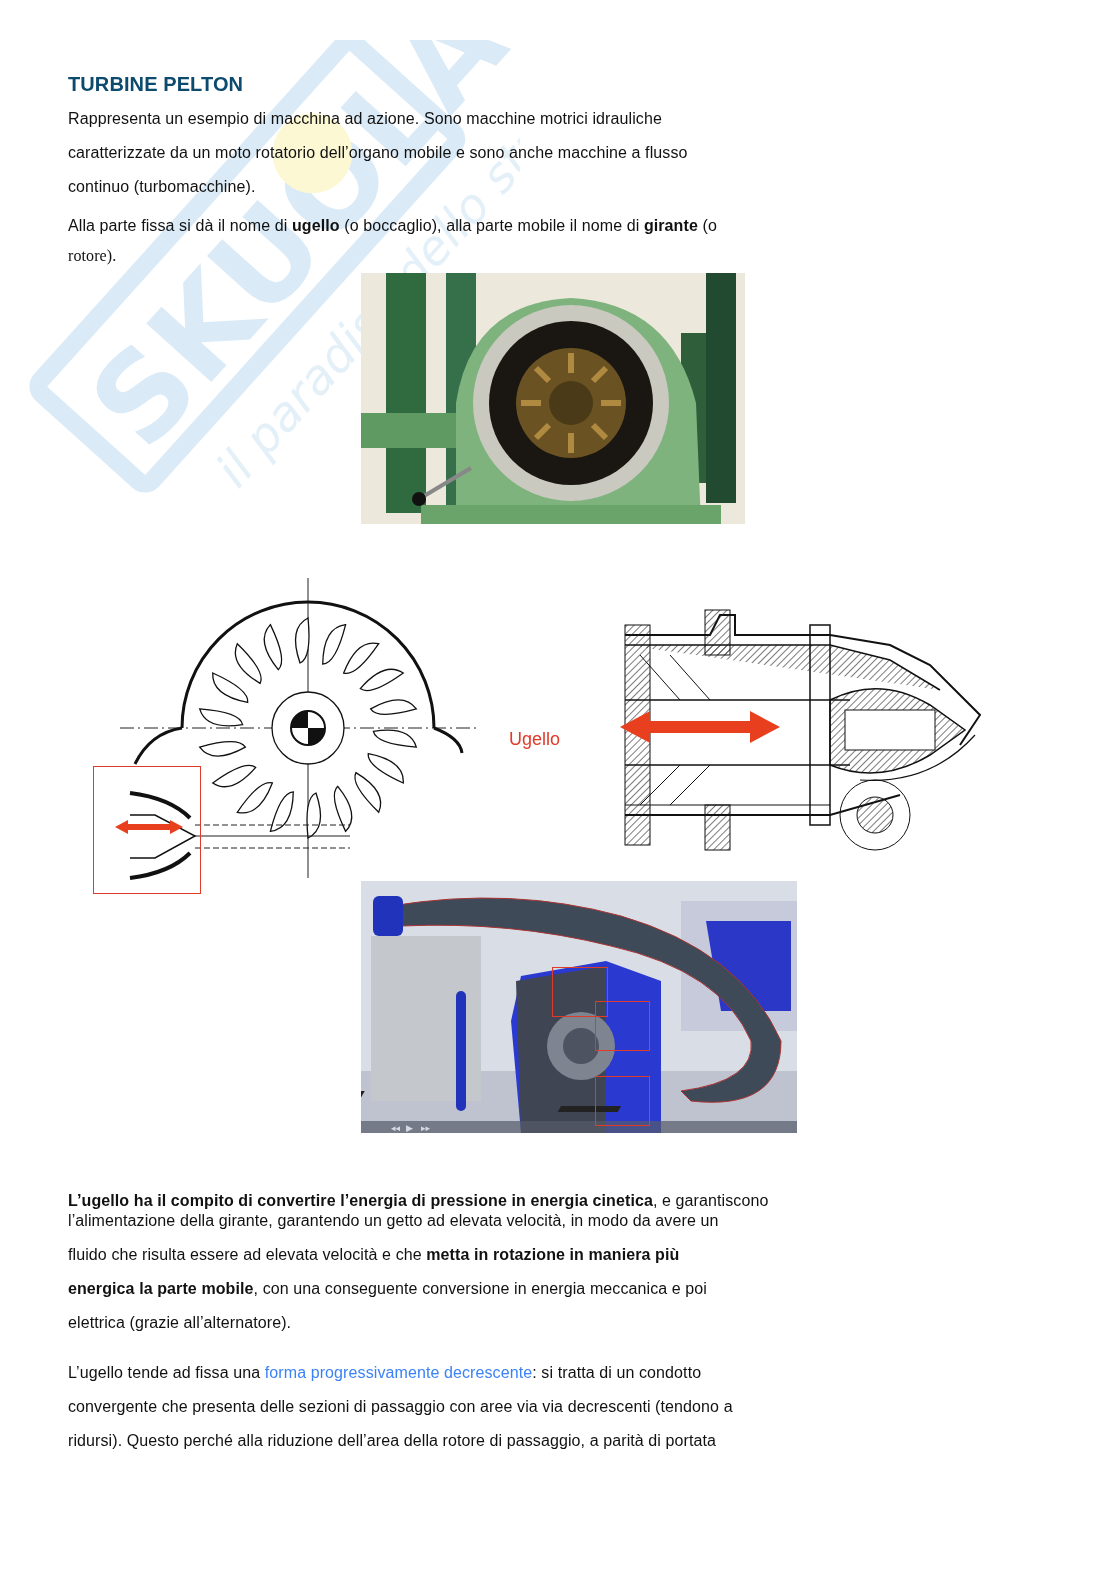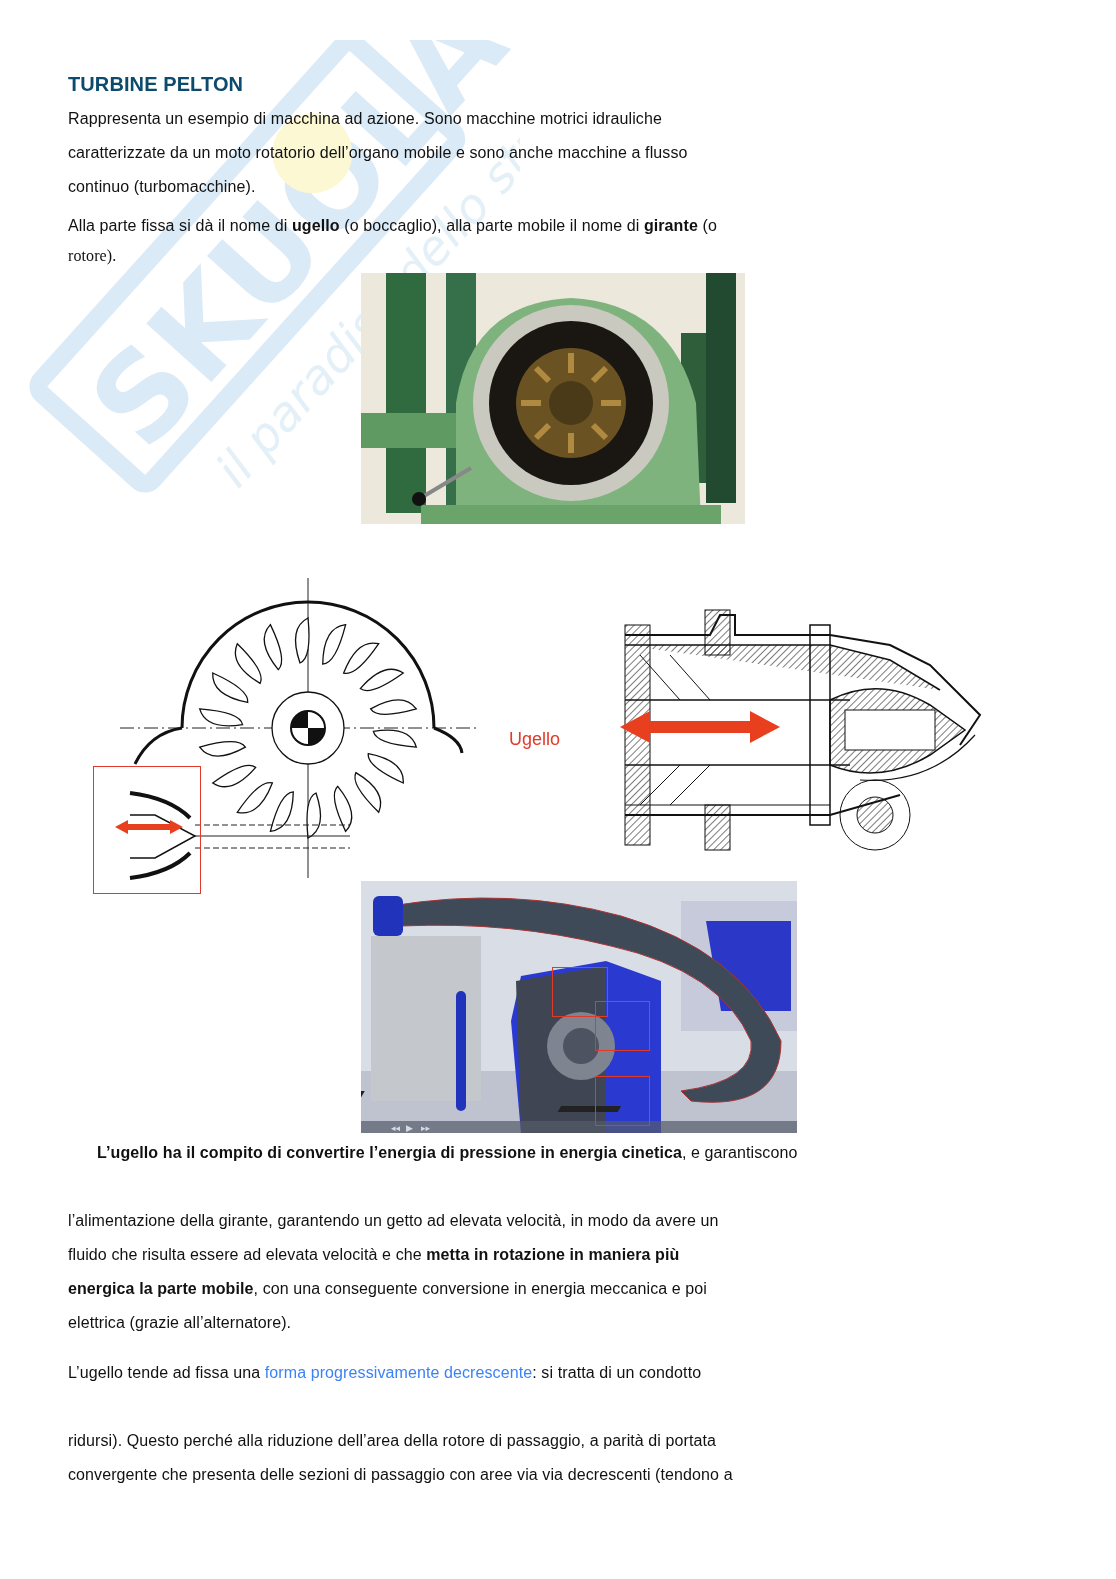--- a/index.html
+++ b/index.html
@@ -168,21 +168,21 @@
       <text x="30" y="250">◂◂</text>
         <text x="45" y="250">▶</text>
         <text x="60" y="250">▸▸</text>
     </g>
   </svg>
   <div class="redbox" style="left:191px; top:86px; width:56px; height:50px;"></div>
   <div class="redbox" style="left:234px; top:120px; width:55px; height:50px;"></div>
   <div class="redbox" style="left:234px; top:195px; width:55px; height:50px;"></div>
 </div>
 
-<div class="text-line" style="top:1136px;margin-left:29px;"><b>L’ugello ha il compito di convertire l’energia di pressione in energia cinetica</b><span>, e garantiscono</span></div>
+<div class="text-line" style="top:1184px;"><b>L’ugello ha il compito di convertire l’energia di pressione in energia cinetica</b><span>, e garantiscono</span></div>
 <div class="text-line" style="top:1204px;">l’alimentazione della girante, garantendo un getto ad elevata velocità, in modo da avere un</div>
 <div class="text-line" style="top:1238px;"><span>fluido che risulta essere ad elevata velocità e che </span><b>metta in rotazione in maniera più</b></div>
 <div class="text-line" style="top:1272px;"><b>energica la parte mobile</b><span>, con una conseguente conversione in energia meccanica e poi</span></div>
 <div class="text-line" style="top:1306px;">elettrica (grazie all’alternatore).</div>
 
 <div class="text-line" style="top:1356px;"><span>L’ugello tende ad fissa una </span><span class="blue">forma progressivamente decrescente</span><span>: si tratta di un condotto</span></div>
-<div class="text-line" style="top:1458px;">convergente che presenta delle sezioni di passaggio con aree via via decrescenti (tendono a</div>
+<div class="text-line" style="top:1390px;">convergente che presenta delle sezioni di passaggio con aree via via decrescenti (tendono a</div>
 <div class="text-line" style="top:1424px;">ridursi). Questo perché alla riduzione dell’area della rotore di passaggio, a parità di portata</div>
 
 </body></html>

